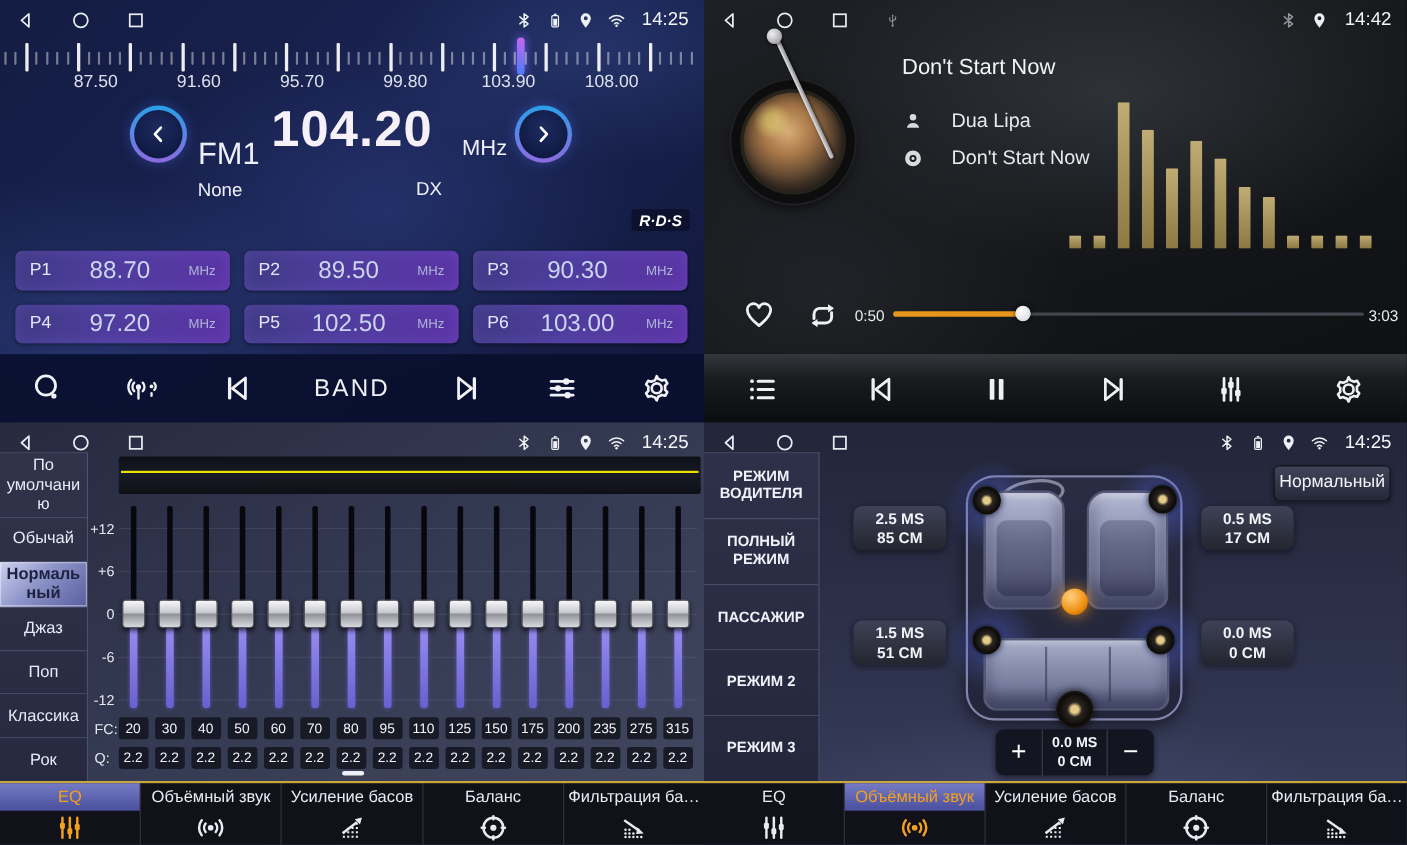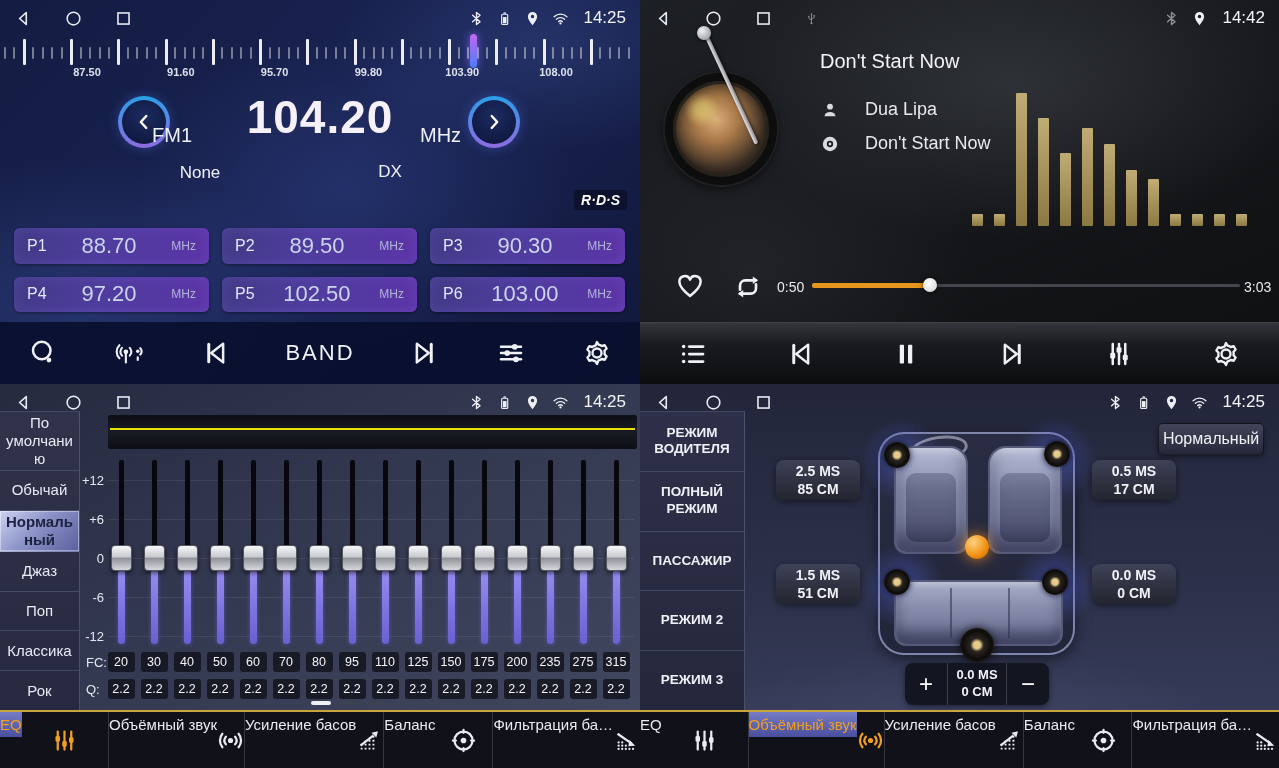--- a/index.html
+++ b/index.html
@@ -23,29 +23,29 @@
   .q-radio { background:
     radial-gradient(ellipse 300px 150px at 85% 12%, rgba(90,130,220,0.18), transparent 70%),
     radial-gradient(ellipse 350px 200px at 12% 78%, rgba(80,110,205,0.25), transparent 70%),
     radial-gradient(ellipse 320px 220px at 55% 50%, rgba(60,85,170,0.28), transparent 70%),
     linear-gradient(135deg,#131c42,#1a2352 50%,#10183a); }
   .tuner { position:absolute; left:0; top:30px; width:640px; height:60px; }
   .tick { position:absolute; top:17px; width:2px; height:12px; background:rgba(255,255,255,0.42); border-radius:1px; }
   .tick.tall { top:9px; height:26px; width:3px; background:rgba(255,255,255,0.92); }
   .tuner-indicator { position:absolute; top:4px; width:7px; height:34px; border-radius:4px;
     background:linear-gradient(180deg,#c468f0,#4a7cf8); box-shadow:0 0 9px rgba(130,100,250,0.9); }
-  .tlabel { position:absolute; top:36px; transform:translateX(-50%); font-size:11px; color:#dde1ec;font-weight:bold; }
+  .tlabel { position:absolute; top:36px; transform:translateX(-50%); font-size:16px; color:#dde1ec; }
   .arrow-btn { position:absolute; width:52px; height:52px; border-radius:50%;
     background:linear-gradient(180deg,#2aa0e8,#8d6ae0);
     display:flex; align-items:center; justify-content:center; box-shadow:0 0 12px rgba(80,120,255,0.35); }
   .arrow-inner { width:44px; height:44px; border-radius:50%; color:#fff;
     background:radial-gradient(circle at 50% 38%,#1d2b60,#0f1942 75%);
     display:flex; align-items:center; justify-content:center; }
   .arrow-inner .icon { width:22px; height:22px; }
-  .fm-band { position:absolute; left:152px; top:124px; width:80px; font-size:20px; color:#edf0fa; }
+  .fm-band { position:absolute; left:180px; top:124px; width:80px; font-size:28px; color:#edf0fa; }
   .fm-freq { position:absolute; left:226px; top:90px; width:188px; text-align:center;
     font-size:46px; font-weight:bold; letter-spacing:1px; color:#f6f0f8; }
   .fm-unit { position:absolute; left:420px; top:124px; font-size:20px; color:#edf0fa; }
   .fm-left-info { position:absolute; left:168px; top:163px; width:64px; text-align:center; font-size:17px; color:#eff1f8; }
   .fm-right-info { position:absolute; left:372px; top:162px; width:36px; text-align:center; font-size:17px; color:#eff1f8; }
   .rds-badge { position:absolute; right:13px; top:190px; padding:2px 7px; border-radius:3px;
     background:rgba(5,9,28,0.55); color:#fff; font-size:14px; font-weight:bold; font-style:italic; }
   .presets { position:absolute; left:14px; top:228px; width:611px; height:84px;
     display:grid; grid-template-columns:repeat(3,1fr); grid-template-rows:1fr 1fr; gap:13px 13px; }
   .preset { display:flex; align-items:center; padding:0 13px; border-radius:6px;
@@ -179,21 +179,21 @@
   .stepper { position:absolute; left:265px; top:279px; width:144px; height:42px; border-radius:8px;
     background:rgba(16,18,28,0.92); box-shadow:0 2px 6px rgba(0,0,0,0.5); display:flex; align-items:stretch; }
   .step-btn { width:42px; display:flex; align-items:center; justify-content:center; color:#fff; font-size:24px; }
   .step-val { flex:1; display:flex; flex-direction:column; align-items:center; justify-content:center;
     font-size:13px; font-weight:bold; color:#f2f3f8; line-height:1.3;
     border-left:1px solid rgba(255,255,255,0.18); border-right:1px solid rgba(255,255,255,0.18); }
 
   
   .tabbar { position:absolute; left:0; right:0; bottom:0; height:58px; background:#101119;
     border-top:2px solid #c9a63d; display:flex; z-index:7; }
-  .tab { flex:1; display:flex; flex-direction:row; border-right:1px solid rgba(255,255,255,0.16); }
+  .tab { flex:1; display:flex; flex-direction:column; border-right:1px solid rgba(255,255,255,0.16); }
   .tab:last-child { border-right:none; }
   .tab-label { height:25px; line-height:25px; text-align:center; font-size:15px; color:#e9eaf2; white-space:nowrap; overflow:hidden; }
   .tab.selected .tab-label { background:linear-gradient(180deg,#767bc4,#4a4f9e); color:#f2a01e; }
   .tab-icon { flex:1; display:flex; align-items:center; justify-content:center; color:#e9eaf2; }
   .tab-icon .svgwrap, .tab-icon { width:auto; }
   .tab-icon svg { width:27px; height:27px; }
   .tab.selected .tab-icon { color:#f2a01e; }
   .dim { opacity:0.55; }
 </style>
 </head>

